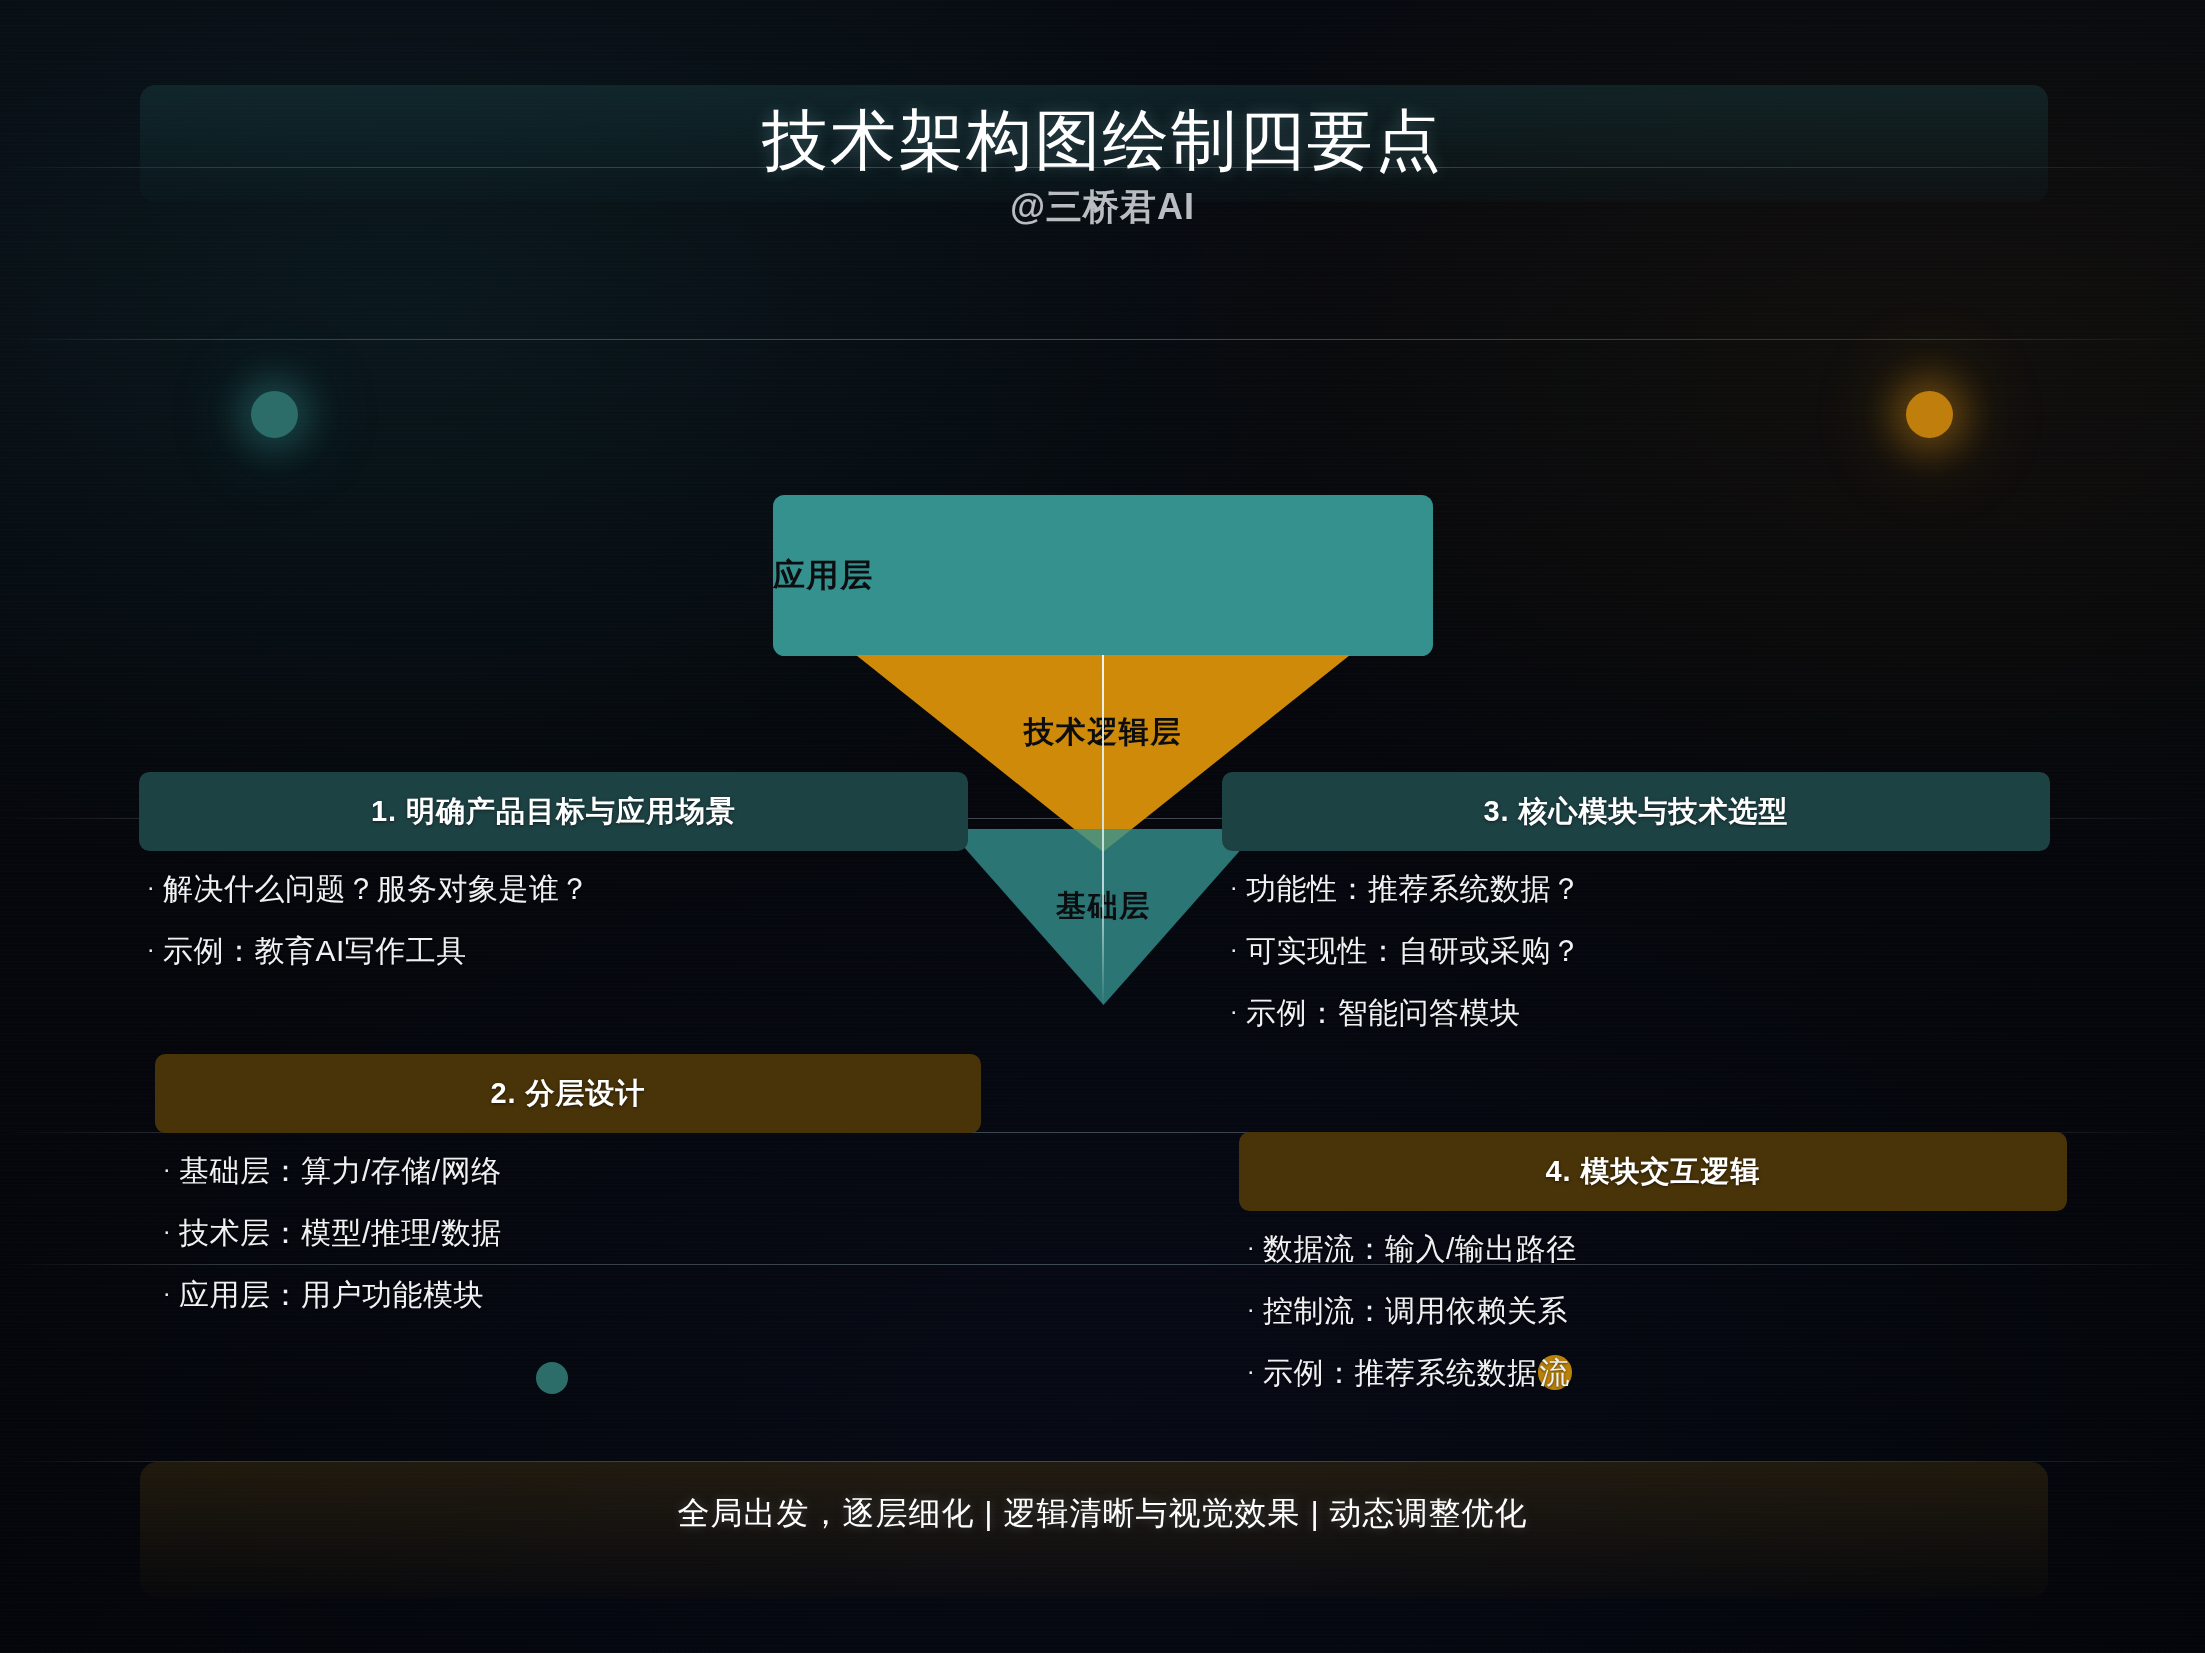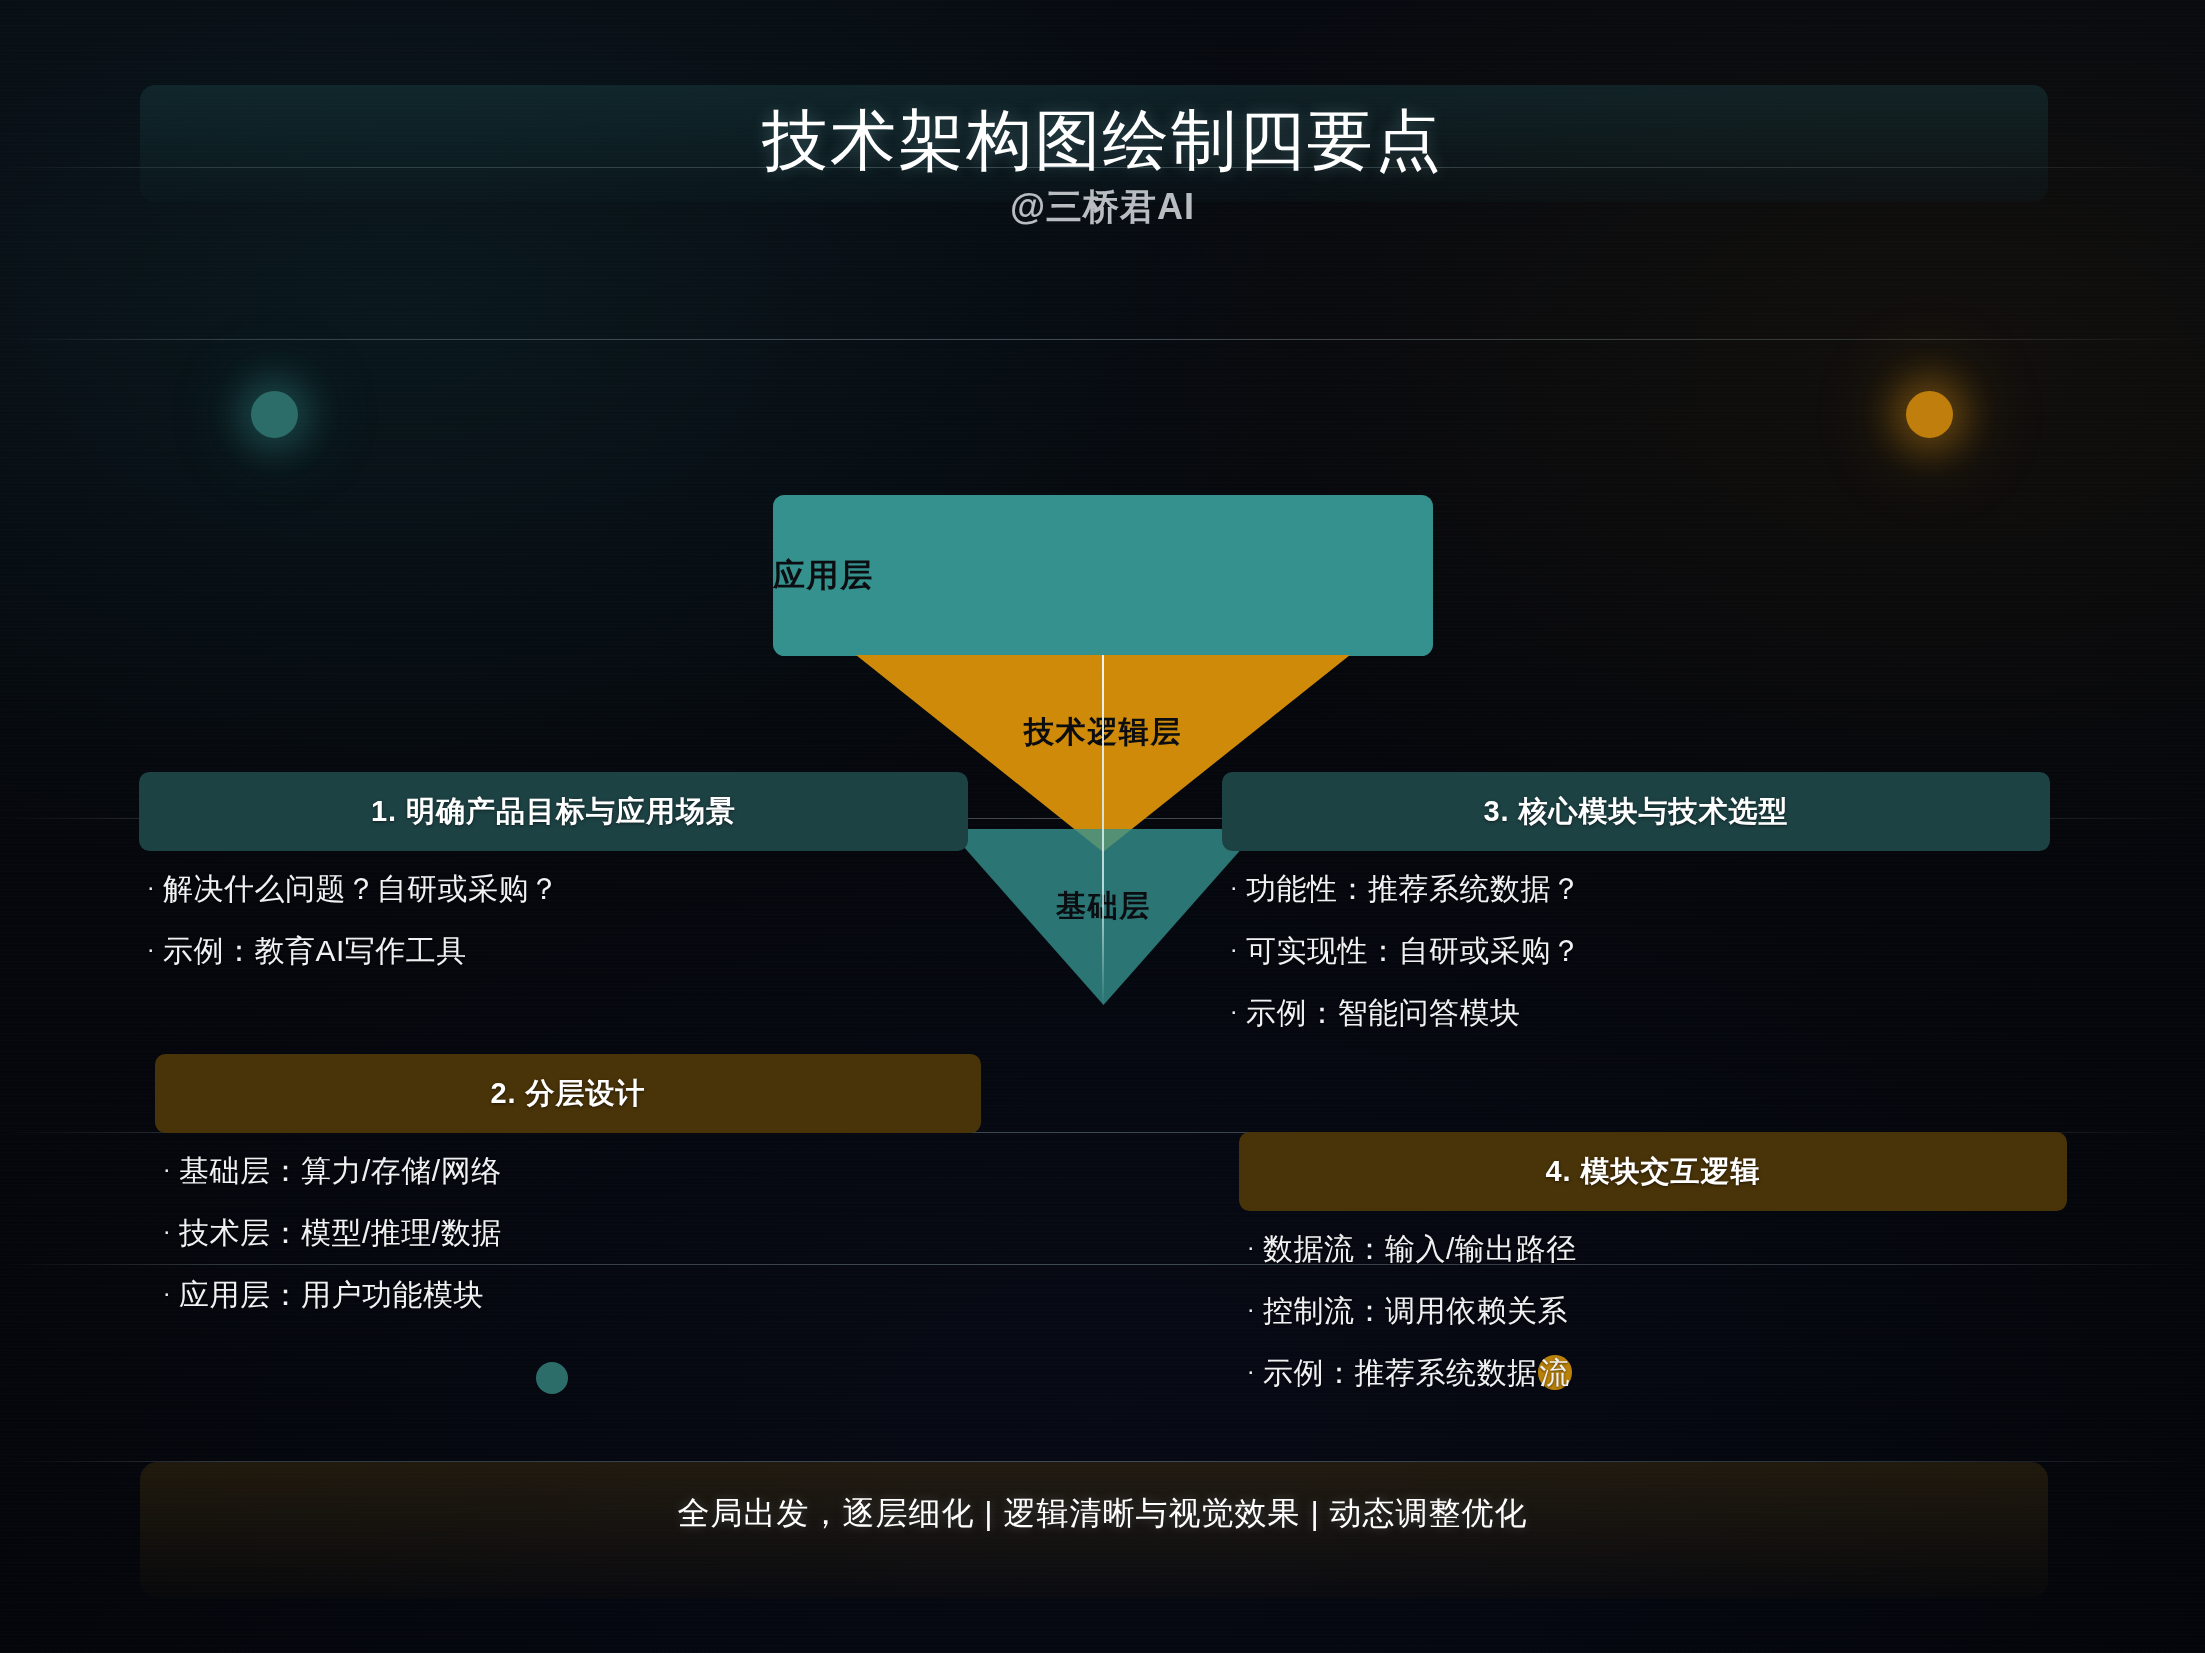--- a/index.html
+++ b/index.html
@@ -207,21 +207,21 @@
     <div id="funnel-axis"></div>
   </div>
 
   <div class="panel" id="panel-1">
     <div class="panel-header teal">
       <span class="panel-header-label">1. 明确产品目标与应用场景</span>
     </div>
     <div class="bullets">
       <div class="bullet">
         <span class="marker">·</span>
-        <span class="btext">解决什么问题？自研或采购？</span>
+        <span class="btext">解决什么问题？服务对象是谁？</span>
       </div>
       <div class="bullet">
         <span class="marker">·</span>
         <span class="btext">示例：教育AI写作工具</span>
       </div>
     </div>
   </div>
 
   <div class="panel" id="panel-2">
     <div class="panel-header brown">

